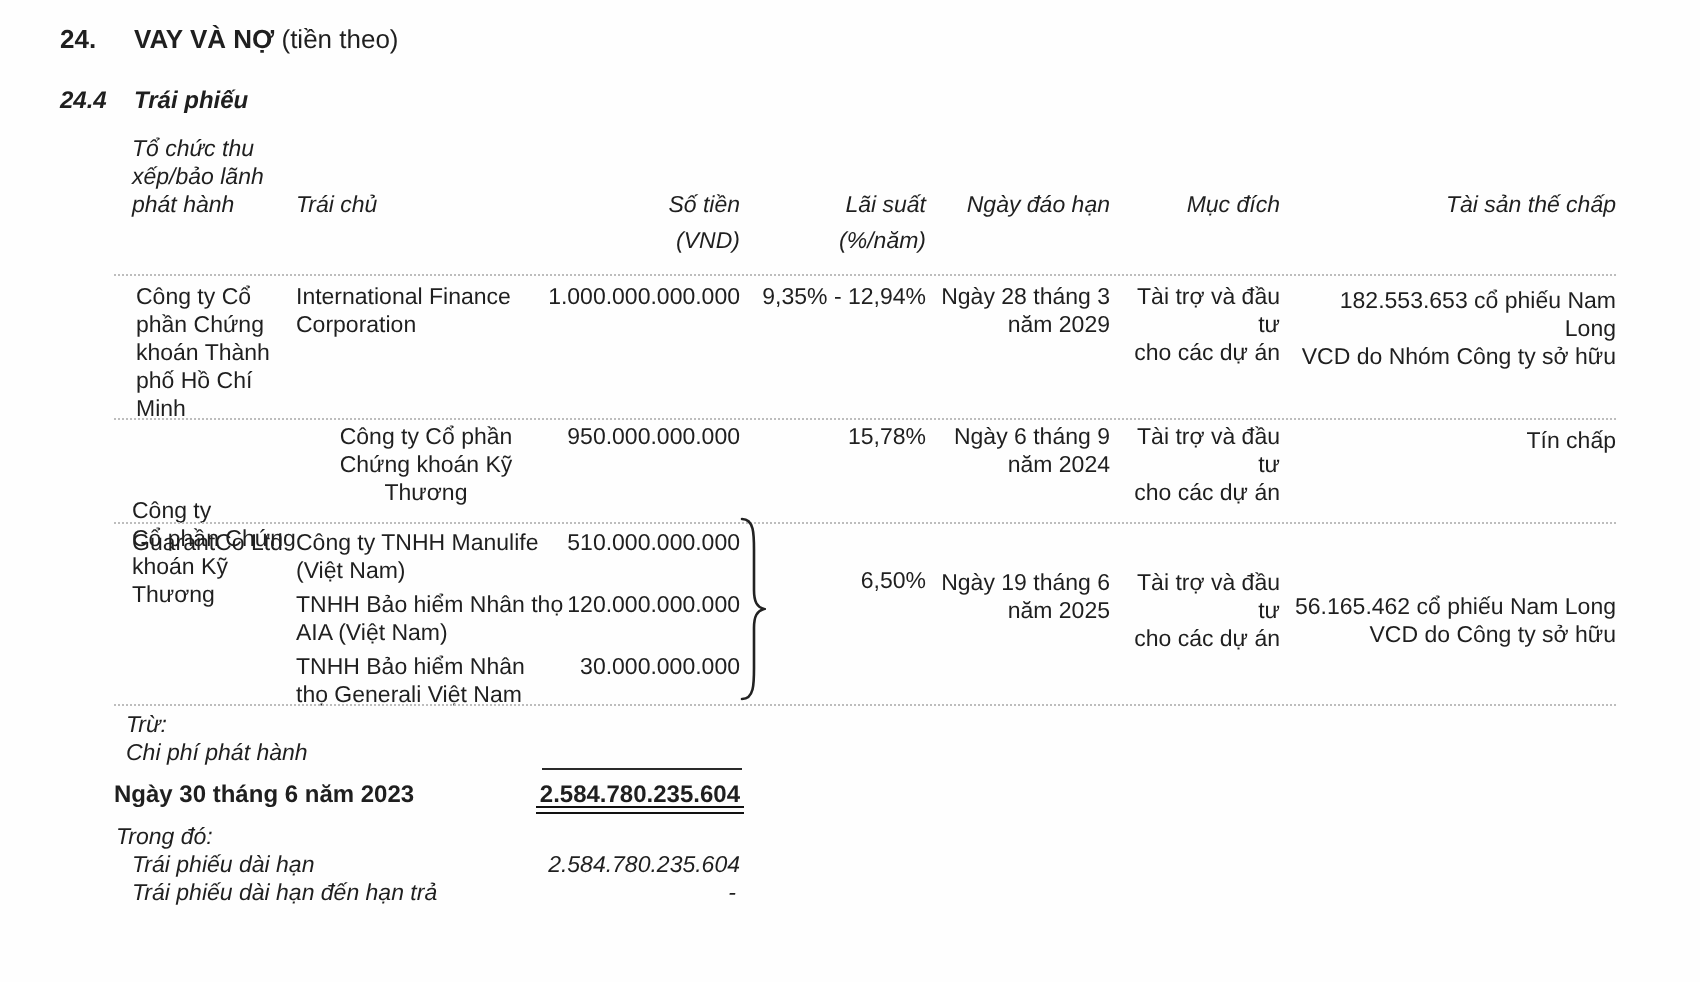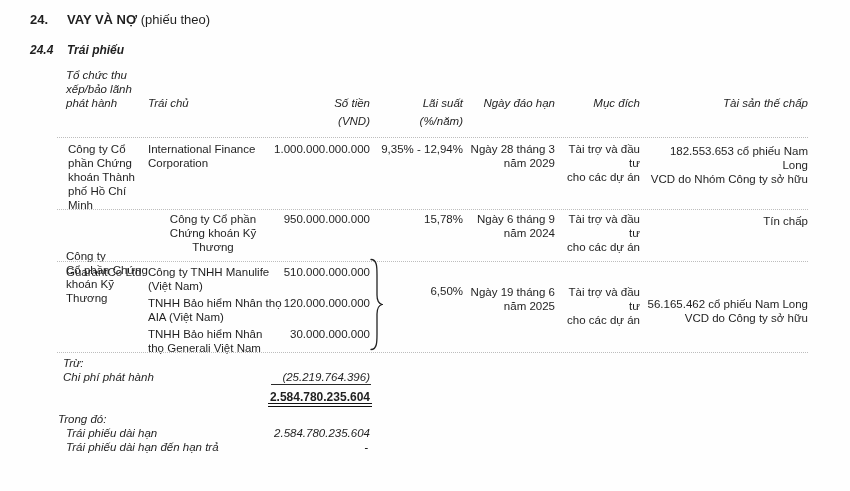--- a/index.html
+++ b/index.html
@@ -20,21 +20,21 @@
   .brace-svg{display:block;}
 </style>
 </head>
 <body>
 
 <div class="page">
 
   <div class="abs sec b" style="left:30px;top:12px;">24.</div>
   <div class="abs sec" style="left:67px;top:12px;">
     <span class="b">VAY VÀ NỢ</span>
-    <span>(phiếu theo)</span>
+    <span>(tiền theo)</span>
   </div>
 
   <div class="abs b it" style="left:30px;top:43px;font-size:12px;">24.4</div>
   <div class="abs b it" style="left:67px;top:43px;font-size:12px;">Trái phiếu</div>
 
   <div class="abs it pl" style="left:66px;top:68px;width:92px;">Tổ chức thu
 xếp/bảo lãnh
 phát hành</div>
   <div class="abs it" style="left:148px;top:96px;">Trái chủ</div>
   <div class="abs it r" style="left:290px;top:96px;width:80px;">Số tiền</div>
@@ -113,23 +113,23 @@
 cho các dự án</div>
     <div class="abs r pl" style="left:645px;top:297px;width:163px;">56.165.462 cổ phiếu Nam Long
 VCD do Công ty sở hữu</div>
   </div>
 
   <div class="dotline" style="left:57px;top:352px;width:751px;"></div>
 
   <div class="abs it" style="left:63px;top:356px;">Trừ:</div>
 
   <div class="abs it" style="left:63px;top:370px;">Chi phí phát hành</div>
-  <div class="abs it r" style="left:250px;top:370px;width:120px;">(25.219.764.396)</div>
   <div class="rule" style="left:271px;top:384px;width:100px;"></div>
 
+  <div class="abs b" style="left:57px;top:390px;font-size:12px;">Ngày 30 tháng 6 năm 2023</div>
   <div class="abs b r" style="left:250px;top:390px;width:120px;font-size:12px;">2.584.780.235.604</div>
   <div class="rule2" style="left:268px;top:403px;width:104px;"></div>
   <div class="rule2" style="left:268px;top:406px;width:104px;"></div>
 
   <div class="abs it" style="left:58px;top:412px;">Trong đó:</div>
 
   <div class="abs it" style="left:66px;top:426px;">Trái phiếu dài hạn</div>
   <div class="abs it r" style="left:250px;top:426px;width:120px;">2.584.780.235.604</div>
 
   <div class="abs it" style="left:66px;top:440px;">Trái phiếu dài hạn đến hạn trả</div>

